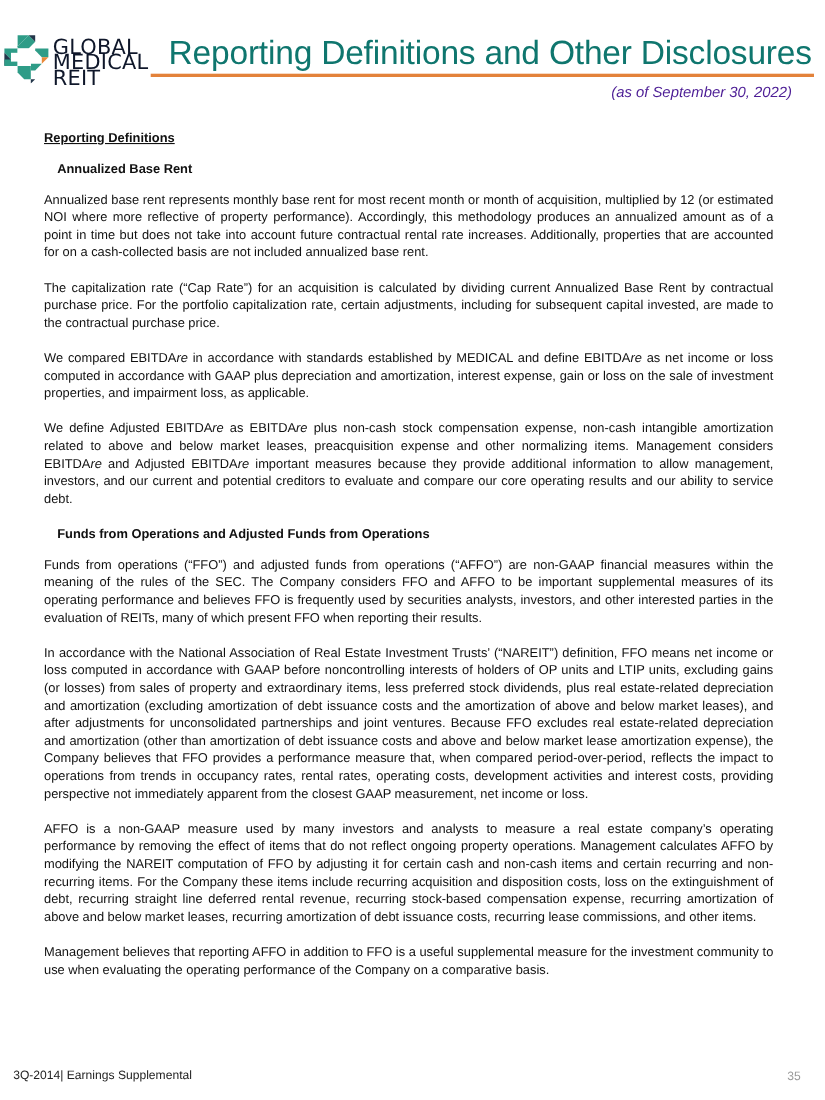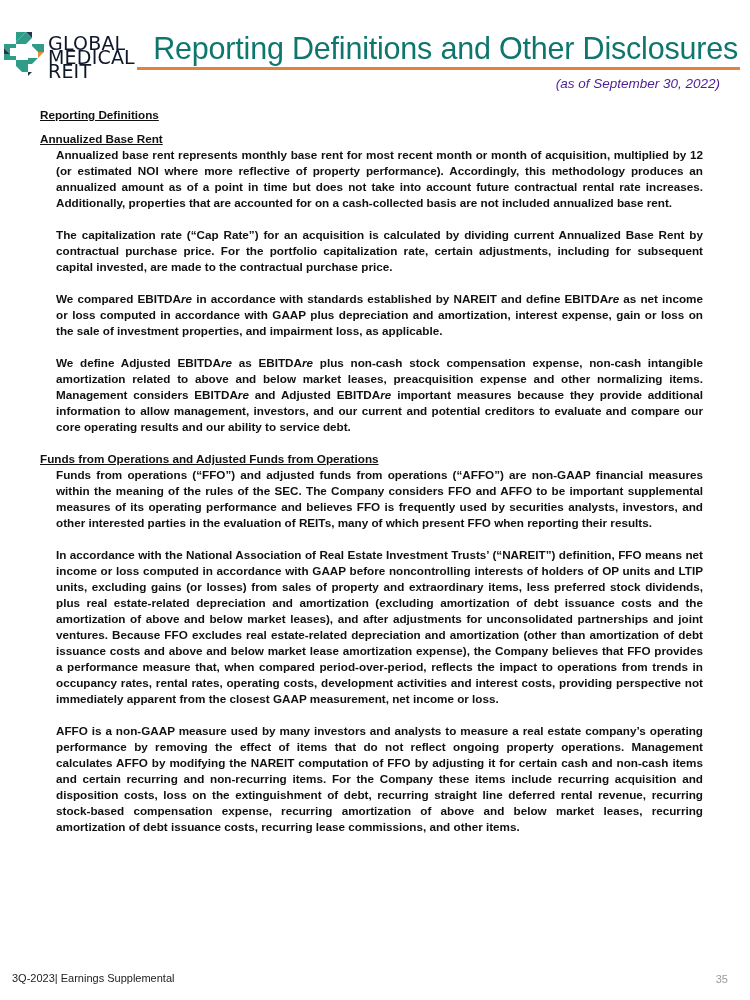--- a/index.html
+++ b/index.html
@@ -8,23 +8,23 @@
     .logo { position: absolute; left: 2px; top: 30px; width: 140px; height: 46px; }
     .logo svg { position: absolute; left: 0; top: 0; }
     .logo-text { position: absolute; left: 46px; top: 6px; font-family: "DejaVu Sans", sans-serif;
                  font-size: 19px; line-height: 14px; color: #0f172a; letter-spacing: 0.2px; font-weight: 500; }
     .title { position: absolute; right: 12px; top: 30px; font-size: 30.5px; line-height: 36px;
              color: #0f766e; font-family: "Liberation Sans", sans-serif; letter-spacing: -0.2px; }
     .rule { position: absolute; left: 137px; top: 67px; width: 603px; height: 3px; background: #e3823a; }
     .asof { position: absolute; right: 30px; top: 76px; font-size: 13.5px; font-style: italic; color: #4c1d95; }
     .content { position: absolute; left: 40px; top: 104px; width: 663px;
                font-size: 11.7px; line-height: 16px; text-align: justify; }
-    .section-title { font-weight: bold; text-decoration: underline; margin: 3px 0 8px 0; }
-    .heading { font-weight: bold; margin: 0; text-decoration: underline; }
-    .para { margin: 0 0 16px 16px; font-weight: bold; }
+    .section-title { font-weight: bold; text-decoration: underline; margin: 14px 0 8px 0; }
+    .heading { font-weight: bold; margin: 12px; }
+    .para { margin: 0 0 16px 0; }
     .footer-left { position: absolute; left: 12px; top: 972px; font-size: 11px; color: #222; }
     .footer-right { position: absolute; right: 22px; top: 973px; font-size: 11px; color: #999; }
   </style>
 </head>
 <body>
 
 <div class="logo">
   <svg width="44" height="46" viewBox="0 0 44 46">
 
     <polygon points="14,4 26,4 26,16 38,16 38,28 26,28 26,40 14,40 14,28 2,28 2,16 14,16" fill="#ffffff"></polygon>
@@ -53,23 +53,24 @@
 <div class="asof">(as of September 30, 2022)</div>
 
 <div class="content">
   <p class="section-title">Reporting Definitions</p>
 
   <p class="heading">Annualized Base Rent</p>
   <p class="para">Annualized base rent represents monthly base rent for most recent month or month of acquisition, multiplied by 12 (or estimated NOI where more reflective of property performance). Accordingly, this methodology produces an annualized amount as of a point in time but does not take into account future contractual rental rate increases. Additionally, properties that are accounted for on a cash-collected basis are not included annualized base rent.</p>
 
   <p class="para">The capitalization rate (“Cap Rate”) for an acquisition is calculated by dividing current Annualized Base Rent by contractual purchase price. For the portfolio capitalization rate, certain adjustments, including for subsequent capital invested, are made to the contractual purchase price.</p>
 
-  <p class="para"><span>We compared EBITDA</span><i>re</i><span> in accordance with standards established by NAREIT and define EBITDA</span><i>re</i><span> as net income or loss computed in accordance with GAAP plus depreciation and amortization, interest expense, gain or loss on the sale of investment properties, and impairment loss, as applicable.</span></p>
+  <p class="para"><span>We compared EBITDA</span><i>re</i><span> in accordance with standards established by MEDICAL and define EBITDA</span><i>re</i><span> as net income or loss computed in accordance with GAAP plus depreciation and amortization, interest expense, gain or loss on the sale of investment properties, and impairment loss, as applicable.</span></p>
   <p class="para"><span>We define Adjusted EBITDA</span><i>re</i><span> as EBITDA</span><i>re</i><span> plus non-cash stock compensation expense, non-cash intangible amortization related to above and below market leases, preacquisition expense and other normalizing items. Management considers EBITDA</span><i>re</i><span> and Adjusted EBITDA</span><i>re</i><span> important measures because they provide additional information to allow management, investors, and our current and potential creditors to evaluate and compare our core operating results and our ability to service debt.</span></p>
 
   <p class="heading">Funds from Operations and Adjusted Funds from Operations</p>
   <p class="para">Funds from operations (“FFO”) and adjusted funds from operations (“AFFO”) are non-GAAP financial measures within the meaning of the rules of the SEC. The Company considers FFO and AFFO to be important supplemental measures of its operating performance and believes FFO is frequently used by securities analysts, investors, and other interested parties in the evaluation of REITs, many of which present FFO when reporting their results.</p>
   <p class="para">In accordance with the National Association of Real Estate Investment Trusts’ (“NAREIT”) definition, FFO means net income or loss computed in accordance with GAAP before noncontrolling interests of holders of OP units and LTIP units, excluding gains (or losses) from sales of property and extraordinary items, less preferred stock dividends, plus real estate-related depreciation and amortization (excluding amortization of debt issuance costs and the amortization of above and below market leases), and after adjustments for unconsolidated partnerships and joint ventures. Because FFO excludes real estate-related depreciation and amortization (other than amortization of debt issuance costs and above and below market lease amortization expense), the Company believes that FFO provides a performance measure that, when compared period-over-period, reflects the impact to operations from trends in occupancy rates, rental rates, operating costs, development activities and interest costs, providing perspective not immediately apparent from the closest GAAP measurement, net income or loss.</p>
   <p class="para">AFFO is a non-GAAP measure used by many investors and analysts to measure a real estate company’s operating performance by removing the effect of items that do not reflect ongoing property operations. Management calculates AFFO by modifying the NAREIT computation of FFO by adjusting it for certain cash and non-cash items and certain recurring and non-recurring items. For the Company these items include recurring acquisition and disposition costs, loss on the extinguishment of debt, recurring straight line deferred rental revenue, recurring stock-based compensation expense, recurring amortization of above and below market leases, recurring amortization of debt issuance costs, recurring lease commissions, and other items.</p>
+  <p class="para">Management believes that reporting AFFO in addition to FFO is a useful supplemental measure for the investment community to use when evaluating the operating performance of the Company on a comparative basis.</p>
 </div>
 
-<div class="footer-left">3Q-2023| Earnings Supplemental</div>
+<div class="footer-left">3Q-2014| Earnings Supplemental</div>
 <div class="footer-right">35</div>
 
 </body></html>

